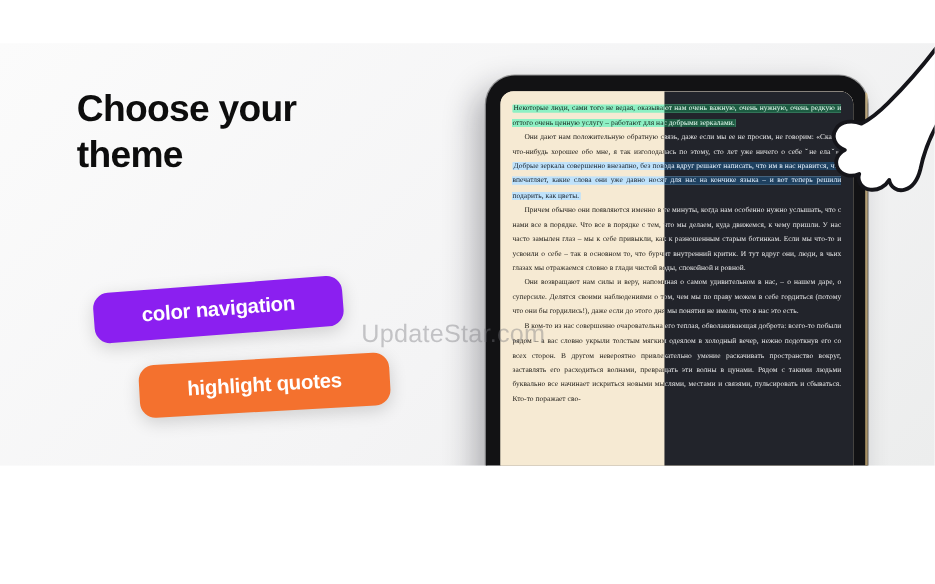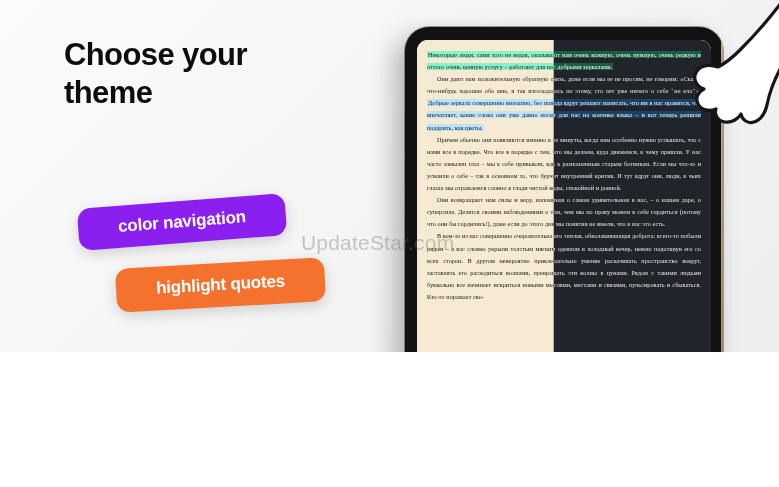--- a/index.html
+++ b/index.html
@@ -6,20 +6,21 @@
   html, body {
     width: 779px; height: 487px;
     overflow: hidden;
     font-family: "Liberation Sans", sans-serif;
   }
   #stage {
     position: relative;
     width: 779px; height: 352px;
     background: linear-gradient(135deg,#fbfbfb 0%,#f4f4f5 55%,#eceded 100%);
     overflow: hidden;
+    margin-top: 36px;
   }
 
   
   .headline {
     position: absolute;
     left: 64px; top: 36px;
     width: 300px;
     font-size: 31px;
     line-height: 1.22;
     font-weight: 700;

